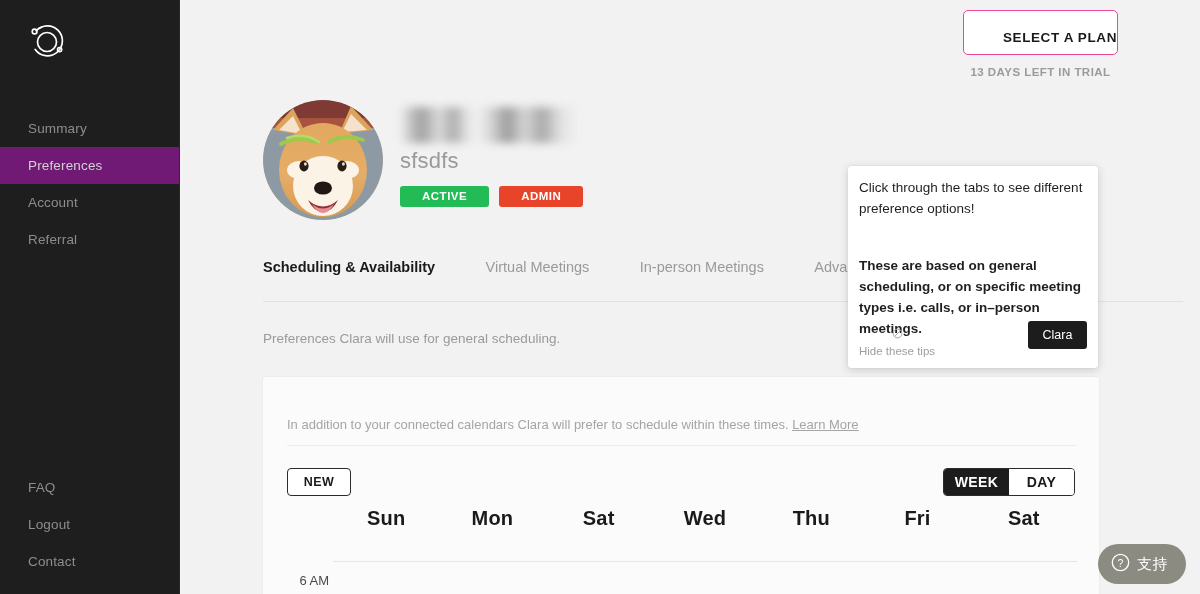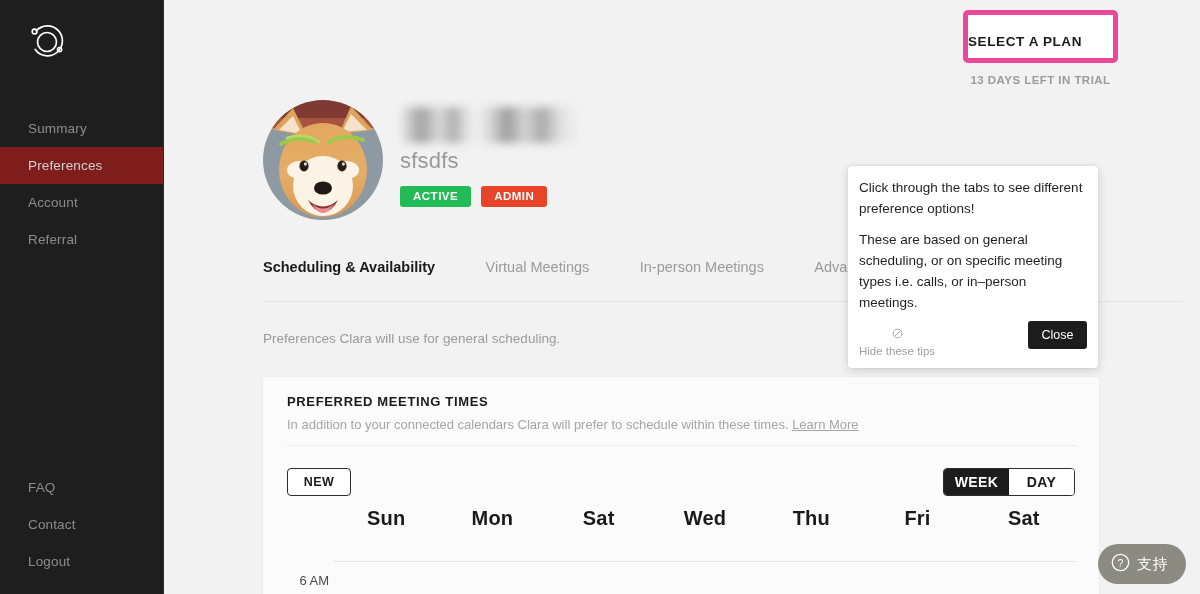--- a/index.html
+++ b/index.html
@@ -7,68 +7,68 @@
     width: 1200px; height: 594px;
     overflow: hidden;
     font-family: "Liberation Sans", sans-serif;
     background: #f2f2f2;
   }
   #app { position: relative; width: 1200px; height: 594px; }
 
   
   .sidebar {
     position: absolute; left: 0; top: 0;
-    width: 164px; height: 594px;
+    width: 180px; height: 594px;
     background: #1e1e1e;
     border-right: 1px solid #2a2a2a;
   }
   .logo-wrap {
     position: absolute; left: 24px; top: 18px;
     width: 46px; height: 46px;
   }
   .nav-top { position: absolute; left: 0; top: 110px; width: 100%; }
   .nav-bottom { position: absolute; left: 0; bottom: 14px; width: 100%; }
   .nav-item {
     display: block;
     height: 37px; line-height: 37px;
     padding-left: 28px;
     color: #8d8d8d;
     font-size: 13.5px;
     letter-spacing: .15px;
     cursor: pointer;
     white-space: nowrap;
   }
-  .nav-item.active { background: #7f1d1d; color: #d2d2d2; }
+  .nav-item.active { background: #701a75; color: #d2d2d2; }
 
   
   .main {
     position: absolute; left: 180px; top: 0;
     width: 1020px; height: 594px;
     background: #f2f2f2;
   }
 
   
   .plan-box {
     position: absolute; right: 82px; top: 10px;
     text-align: center;
   }
   .plan-btn {
     display: block;
-    width: 155px; height: 53px;
+    width: 155px; height: 45px;
     background: #ffffff;
-    border: 5px solid #ec4899;
+    border: 1px solid #ec4899;
     border-radius: 5px;
     font-family: "Liberation Sans", sans-serif;
     font-size: 13.5px;
     font-weight: bold;
     letter-spacing: .6px;
     color: #1a1a1a;
     cursor: pointer;
     line-height: 53px;
-    text-align: left;
+    text-align: right;
   }
   .trial-text {
     margin-top: 11px;
     font-size: 11.5px;
     font-weight: bold;
     letter-spacing: .45px;
     color: #9b9b9b;
     white-space: nowrap;
   }
 
@@ -98,21 +98,21 @@
   }
   .handle {
     margin-top: 5px;
     font-size: 22px;
     color: #9a9a9a;
     letter-spacing: .2px;
   }
   .badges { margin-top: 12px; display: flex; gap: 10px; }
   .badge {
     height: 21px; line-height: 21px;
-    padding: 0 13px;
+    padding: 0 22px;
     border-radius: 3px;
     color: #fff;
     font-size: 11.5px;
     font-weight: bold;
     letter-spacing: .5px;
     cursor: pointer;
   }
 
   
   .tabs {
@@ -230,21 +230,21 @@
     border-radius: 3px;
     box-shadow: 0 2px 10px rgba(0,0,0,.16), 0 0 1px rgba(0,0,0,.22);
   }
   .tip-body {
     position: absolute; left: 11px; top: 11px;
     width: 228px;
     font-size: 13.5px;
     line-height: 21px;
     color: #1f1f1f;
   }
-  .tip-body p + p { margin-top: 10px; }
+  .tip-body p + p { margin-top: 36px; font-weight: bold; }
   .tip-footer {
     position: absolute; left: 0; bottom: 0;
     width: 100%; height: 54px;
   }
   .hide-tips {
     position: absolute; left: 11px; top: 14px;
     font-size: 11.5px;
     color: #9e9e9e;
     cursor: pointer;
     display: flex; align-items: center; gap: 4px; flex-direction: column;
@@ -294,22 +294,22 @@
 
     <div class="nav-top">
       <a class="nav-item">Summary</a>
       <a class="nav-item active">Preferences</a>
       <a class="nav-item">Account</a>
       <a class="nav-item">Referral</a>
     </div>
 
     <div class="nav-bottom">
       <a class="nav-item">FAQ</a>
+      <a class="nav-item">Logout</a>
       <a class="nav-item">Contact</a>
-      <a class="nav-item">Logout</a>
     </div>
   </nav>
 
   <main class="main">
 
     <div class="plan-box">
       <button class="plan-btn">SELECT A PLAN</button>
       <div class="trial-text">13 DAYS LEFT IN TRIAL</div>
     </div>
 
@@ -365,21 +365,20 @@
     <div class="tabs">
       <span class="tab active">Scheduling &amp; Availability</span>
       <span class="tab">Virtual Meetings</span>
       <span class="tab">In-person Meetings</span>
       <span class="tab">Adva</span>
     </div>
 
     <div class="section-desc">Preferences Clara will use for general scheduling.</div>
 
     <section class="card">
-      <div class="card-title">PREFERRED MEETING TIMES</div>
       <div class="card-sub">
         <span>In addition to your connected calendars Clara will prefer to schedule within these times.</span>
         <span class="learn-more">Learn More</span>
       </div>
       <div class="card-rule"></div>
 
       <button class="new-btn">NEW</button>
 
       <div class="viewtoggle">
         <button class="vt-btn active">WEEK</button>
@@ -423,17 +422,17 @@
     <div class="tip-footer">
       <span class="hide-tips">
         <span>
           <svg width="11" height="11" viewBox="0 0 11 11" aria-hidden="true">
             <circle cx="5.5" cy="5.5" r="4.4" fill="none" stroke="#a8a8a8" stroke-width="1"></circle>
             <line x1="2.4" y1="8.6" x2="8.6" y2="2.4" stroke="#a8a8a8" stroke-width="1"></line>
           </svg>
         </span>
         <span>Hide these tips</span>
       </span>
-      <button class="close-btn">Close</button>
+      <button class="close-btn">Clara</button>
     </div>
   </div>
 
 </div>
 
 </body></html>

